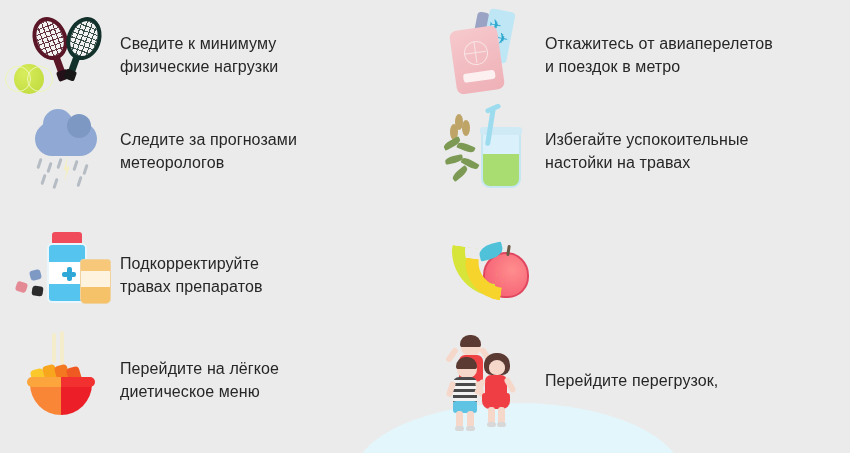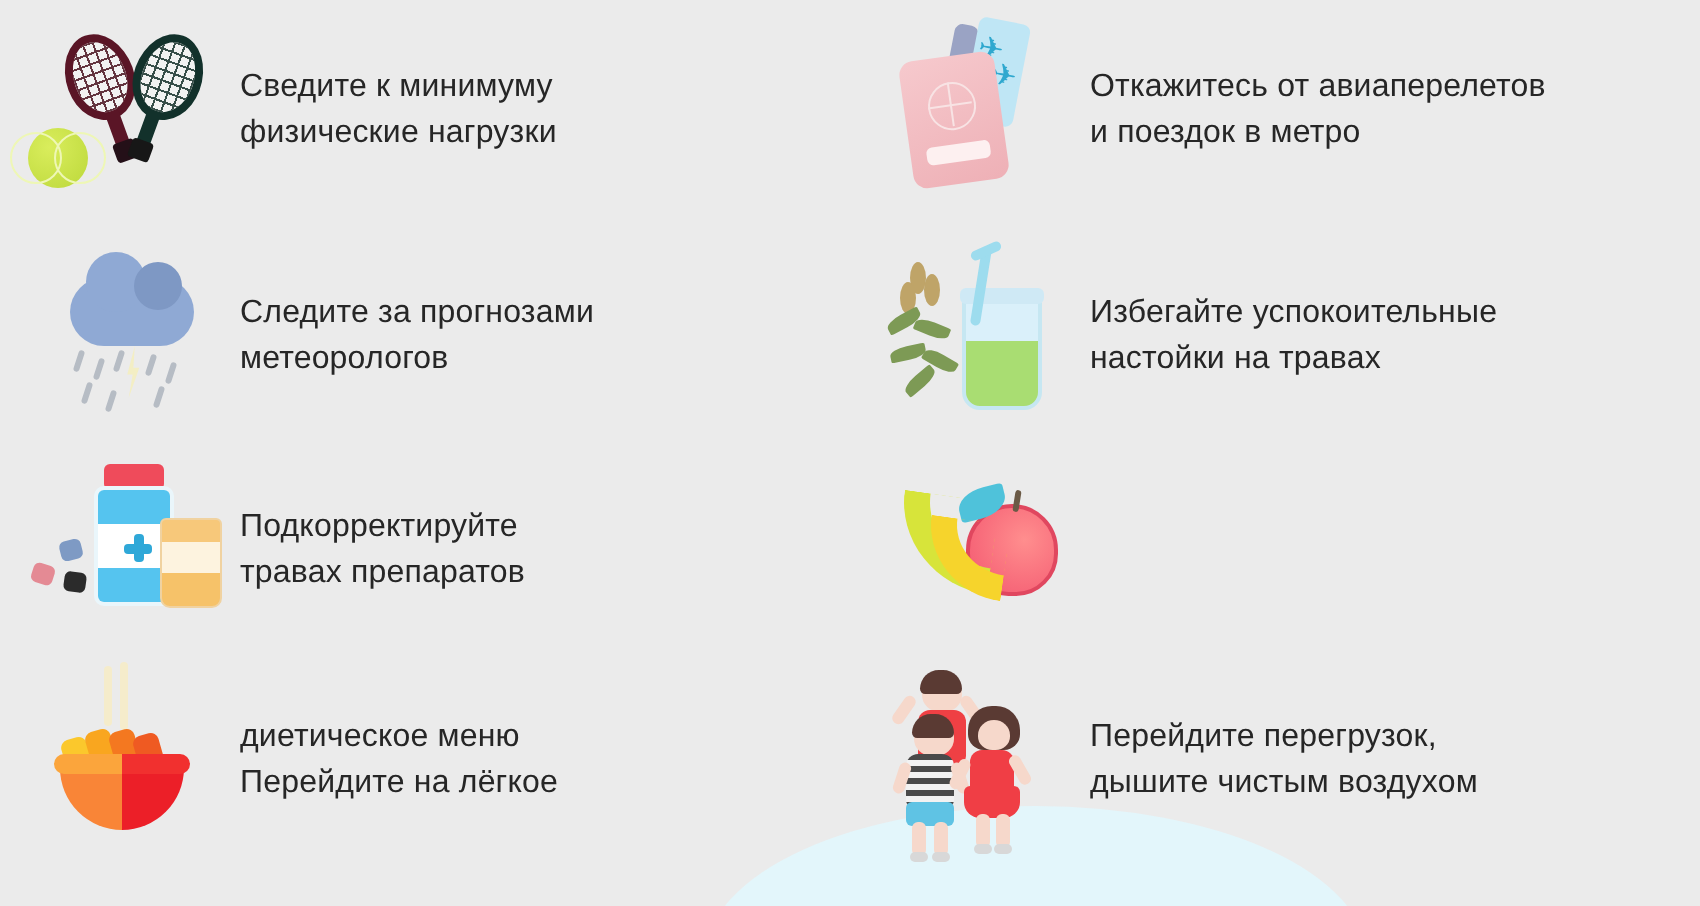--- a/index.html
+++ b/index.html
@@ -23,21 +23,21 @@
   .tip .txt{
     color:#262626;font-size:16px;line-height:1.42;
     letter-spacing:.1px;white-space:nowrap;
   }
   .txt .l{display:block;}
 
   
   .c0{left:10px;}
   .c1{left:435px;}
   .r0{top:6px;}
-  .r1{top:119px;justify-content:flex-end;}
+  .r1{top:102px;justify-content:flex-end;}
   .r2{top:226px;}
   .r3{top:331px;}
 
   
   .racket{position:absolute;width:34px;height:62px;}
   .racket .head{
     position:absolute;top:0;left:0;width:34px;height:44px;border-radius:50%/52% 52% 48% 48%;
     border:4px solid #5a1526;background:#f2f2f2;box-sizing:border-box;overflow:hidden;
   }
   .racket .head .net{position:absolute;inset:0;
@@ -265,22 +265,22 @@
         <div class="steam" style="left:50px;top:0px;height:34px;"></div>
         <div class="nugget" style="left:22px;top:38px;background:#fbc82c;"></div>
         <div class="nugget" style="left:34px;top:34px;background:#f9a61f;"></div>
         <div class="nugget" style="left:46px;top:34px;background:#f47820;"></div>
         <div class="nugget" style="left:58px;top:36px;background:#ef5a22;"></div>
         <div class="bowl" style="left:20px;top:52px;">
           <div class="rim"></div>
         </div>
       </div>
       <div class="txt">
+        <span class="l">Перейдите на лёгкое</span>
         <span class="l">диетическое меню</span>
-        <span class="l">Перейдите на лёгкое</span>
       </div>
     </div>
 
     <div class="tip c1 r3">
       <div class="icon">
 
         <div class="kid" style="left:20px;top:4px;">
           <div class="arm" style="left:-6px;top:12px;transform:rotate(35deg);"></div>
           <div class="arm" style="left:28px;top:12px;transform:rotate(-35deg);"></div>
           <div class="head2" style="left:6px;top:2px;"></div>
@@ -310,18 +310,17 @@
           <div class="arm" style="left:-4px;top:24px;transform:rotate(26deg);"></div>
           <div class="arm" style="left:26px;top:22px;transform:rotate(-30deg);"></div>
           <div class="leg" style="left:7px;top:52px;"></div>
           <div class="leg" style="left:17px;top:52px;"></div>
           <div class="shoe" style="left:6px;top:67px;"></div>
           <div class="shoe" style="left:16px;top:67px;"></div>
         </div>
       </div>
       <div class="txt">
         <span class="l">Перейдите перегрузок,</span>
-        <span class="l">дышите чистым воздухом</span>
       </div>
     </div>
 
   </div>
 </div>
 
 </body></html>

